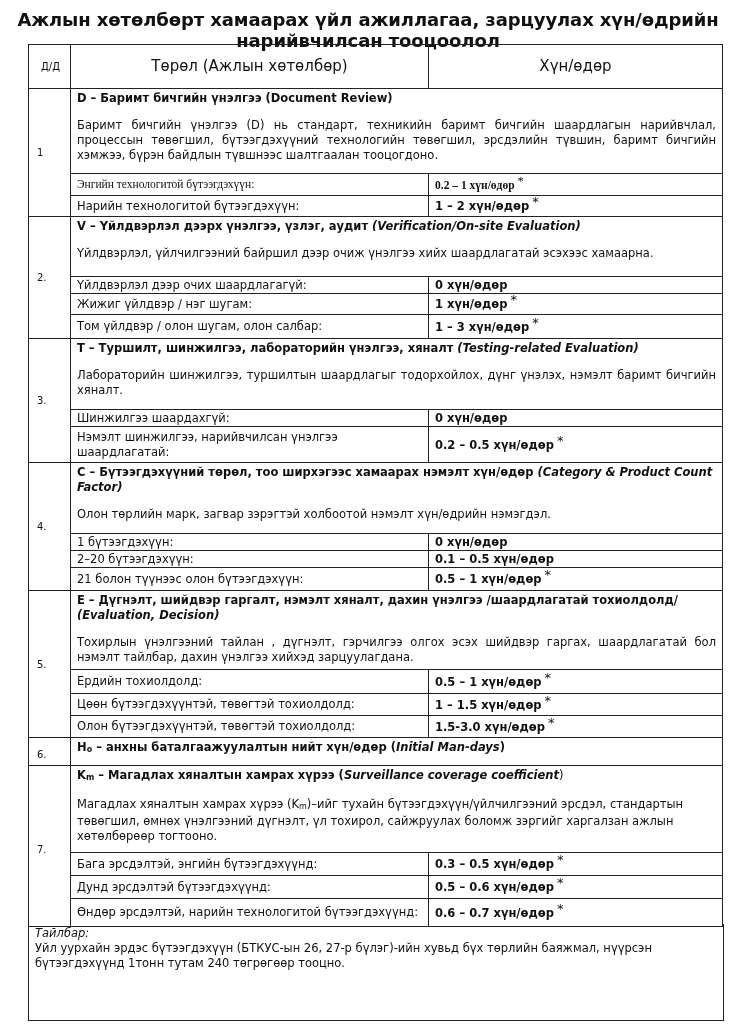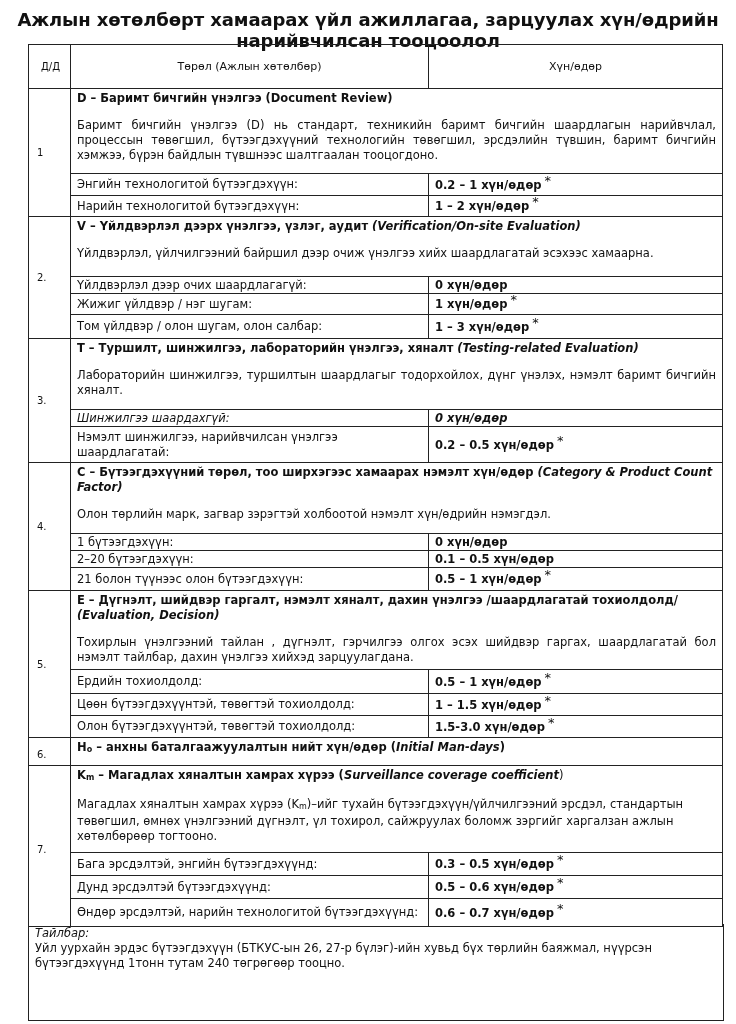--- a/index.html
+++ b/index.html
@@ -16,21 +16,21 @@
     position: absolute; left: 28px; top: 44px; width: 694px;
     border-collapse: collapse; table-layout: fixed;
   }
   .tbl td {
     border: 1.3px solid #222; padding: 0 6px; vertical-align: middle;
     line-height: 15px; font-size: 11.5px;
   }
   .c1 { width: 42px; }
   .c2 { width: 358px; }
   .c3 { width: 294px; }
-  .hdr td { height: 43px; text-align: center; font-size: 11px; }
+  .hdr td { height: 43px; text-align: center; font-size: 15px; }
   .hdr td.num { text-align: center; }
   td.num { padding-left: 8px; text-align: left; font-size: 10px; }
   .sec-head { font-weight: bold; }
   .sec-head i { font-style: italic; }
   .sec-desc { margin-top: 12px; text-align: justify; }
   .sec-desc.just { text-align: justify; text-align-last: left; }
   td.topcell { vertical-align: top; padding-top: 2px; padding-bottom: 4px; }
   td.val { font-weight: bold; }
   .star { font-weight: normal; font-size: 13px; position: relative; top: -4px; margin-left: 3px; }
   .sub { font-size: 8px; vertical-align: -1px; }
@@ -61,21 +61,21 @@
     <td>Хүн/өдөр</td>
   </tr>
 
   <tr>
     <td class="num" rowspan="3">1</td>
     <td colspan="2" class="topcell" style="height:78px;">
       <div class="sec-head">D – Баримт бичгийн үнэлгээ (Document Review)</div>
       <div class="sec-desc just">Баримт бичгийн үнэлгээ (D) нь стандарт, техникийн баримт бичгийн шаардлагын нарийвчлал, процессын төвөгшил, бүтээгдэхүүний технологийн төвөгшил, эрсдэлийн түвшин, баримт бичгийн хэмжээ, бүрэн байдлын түвшнээс шалтгаалан тооцогдоно.</div>
     </td>
   </tr>
-  <tr style="height:22px;">
+  <tr style="height:22px;font-family:Liberation Serif, serif;">
     <td>Энгийн технологитой бүтээгдэхүүн:</td>
     <td class="val"><span>0.2 – 1 хүн/өдөр</span><span class="star">*</span></td>
   </tr>
   <tr style="height:21px;">
     <td>Нарийн технологитой бүтээгдэхүүн:</td>
     <td class="val"><span>1 – 2 хүн/өдөр</span><span class="star">*</span></td>
   </tr>
 
   <tr>
     <td class="num" rowspan="4">2.</td>
@@ -97,21 +97,21 @@
     <td class="val"><span>1 – 3 хүн/өдөр</span><span class="star">*</span></td>
   </tr>
 
   <tr>
     <td class="num" rowspan="3">3.</td>
     <td colspan="2" class="topcell" style="height:64px;">
       <div class="sec-head"><span>T – Туршилт, шинжилгээ, лабораторийн үнэлгээ, хяналт </span><i>(Testing-related Evaluation)</i></div>
       <div class="sec-desc">Лабораторийн шинжилгээ, туршилтын шаардлагыг тодорхойлох, дүнг үнэлэх, нэмэлт баримт бичгийн хяналт.</div>
     </td>
   </tr>
-  <tr style="height:14px;font-style:italic;">
+  <tr style="height:14px;">
     <td>Шинжилгээ шаардахгүй:</td>
     <td class="val"><span>0 хүн/өдөр</span><span class="star"></span></td>
   </tr>
   <tr style="height:36px;">
     <td>Нэмэлт шинжилгээ, нарийвчилсан үнэлгээ шаардлагатай:</td>
     <td class="val"><span>0.2 – 0.5 хүн/өдөр</span><span class="star">*</span></td>
   </tr>
 
   <tr>
     <td class="num" rowspan="4">4.</td>

